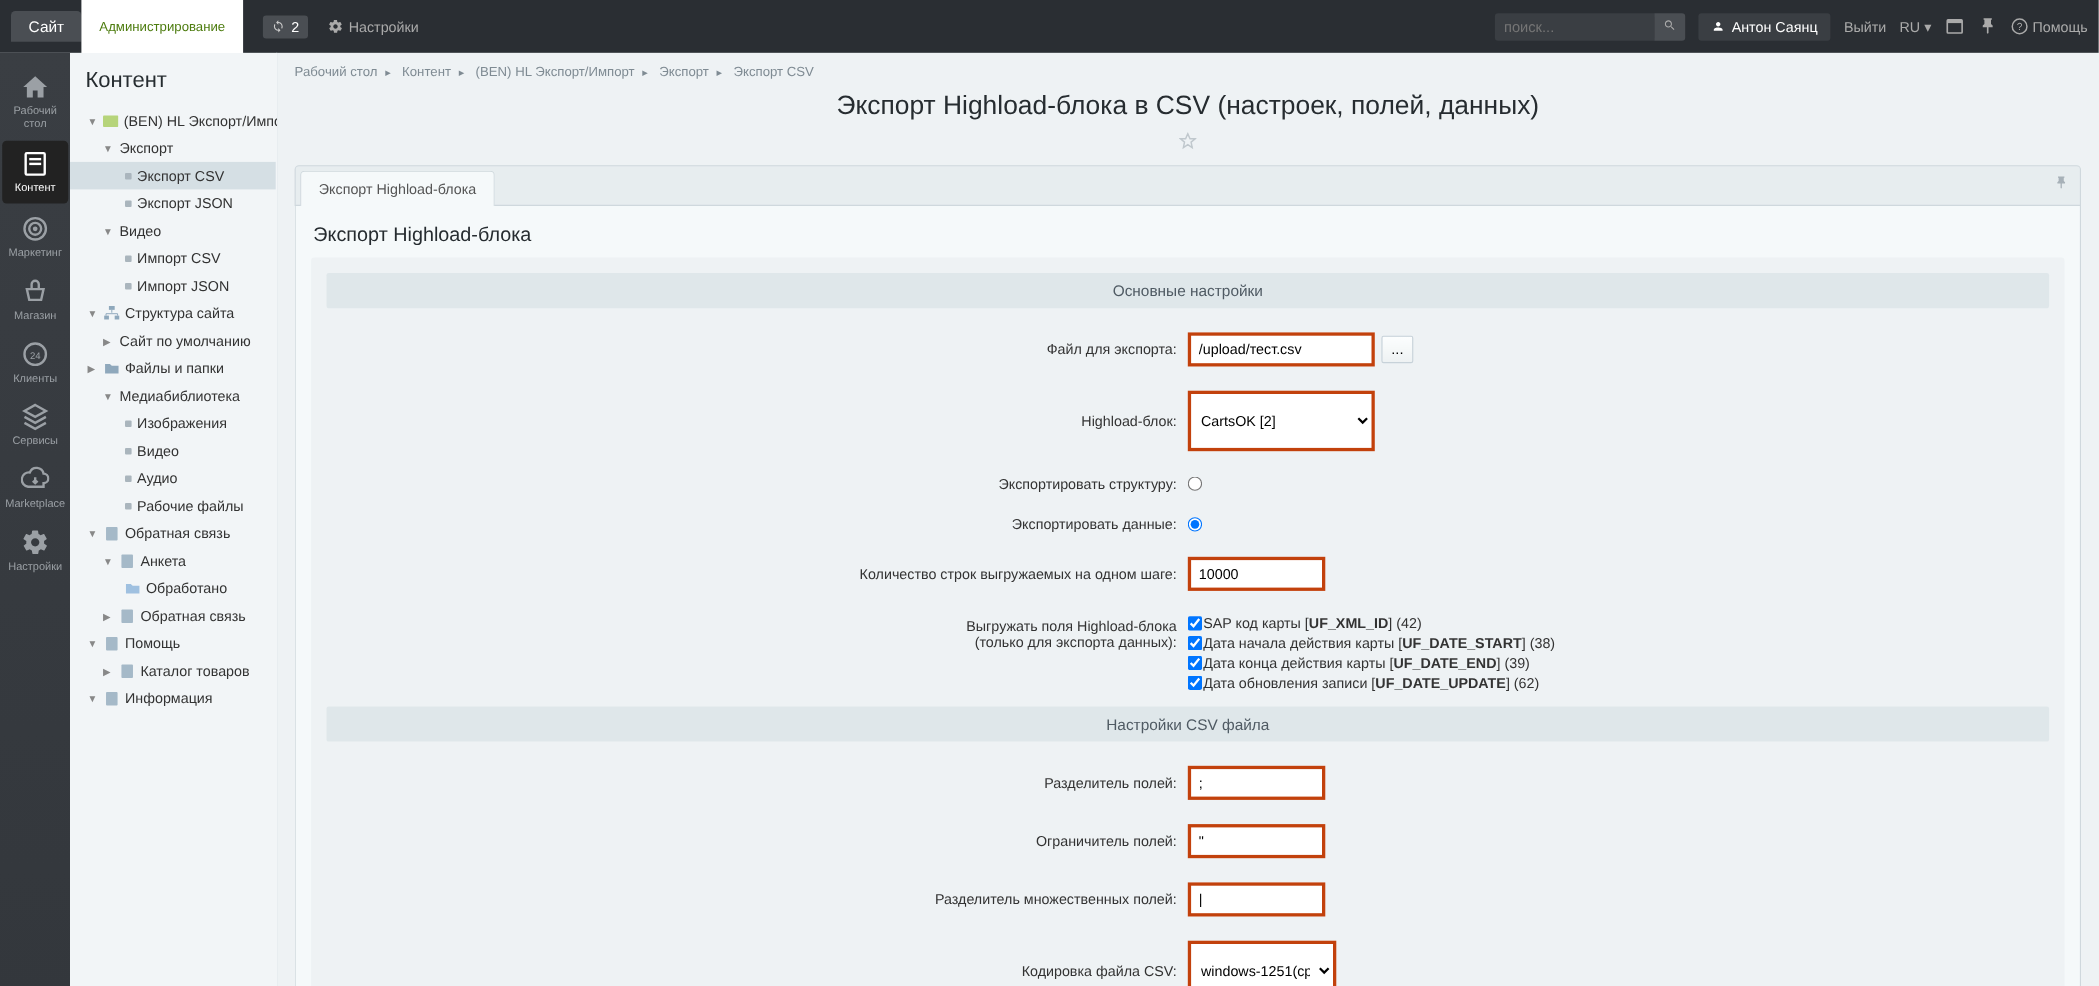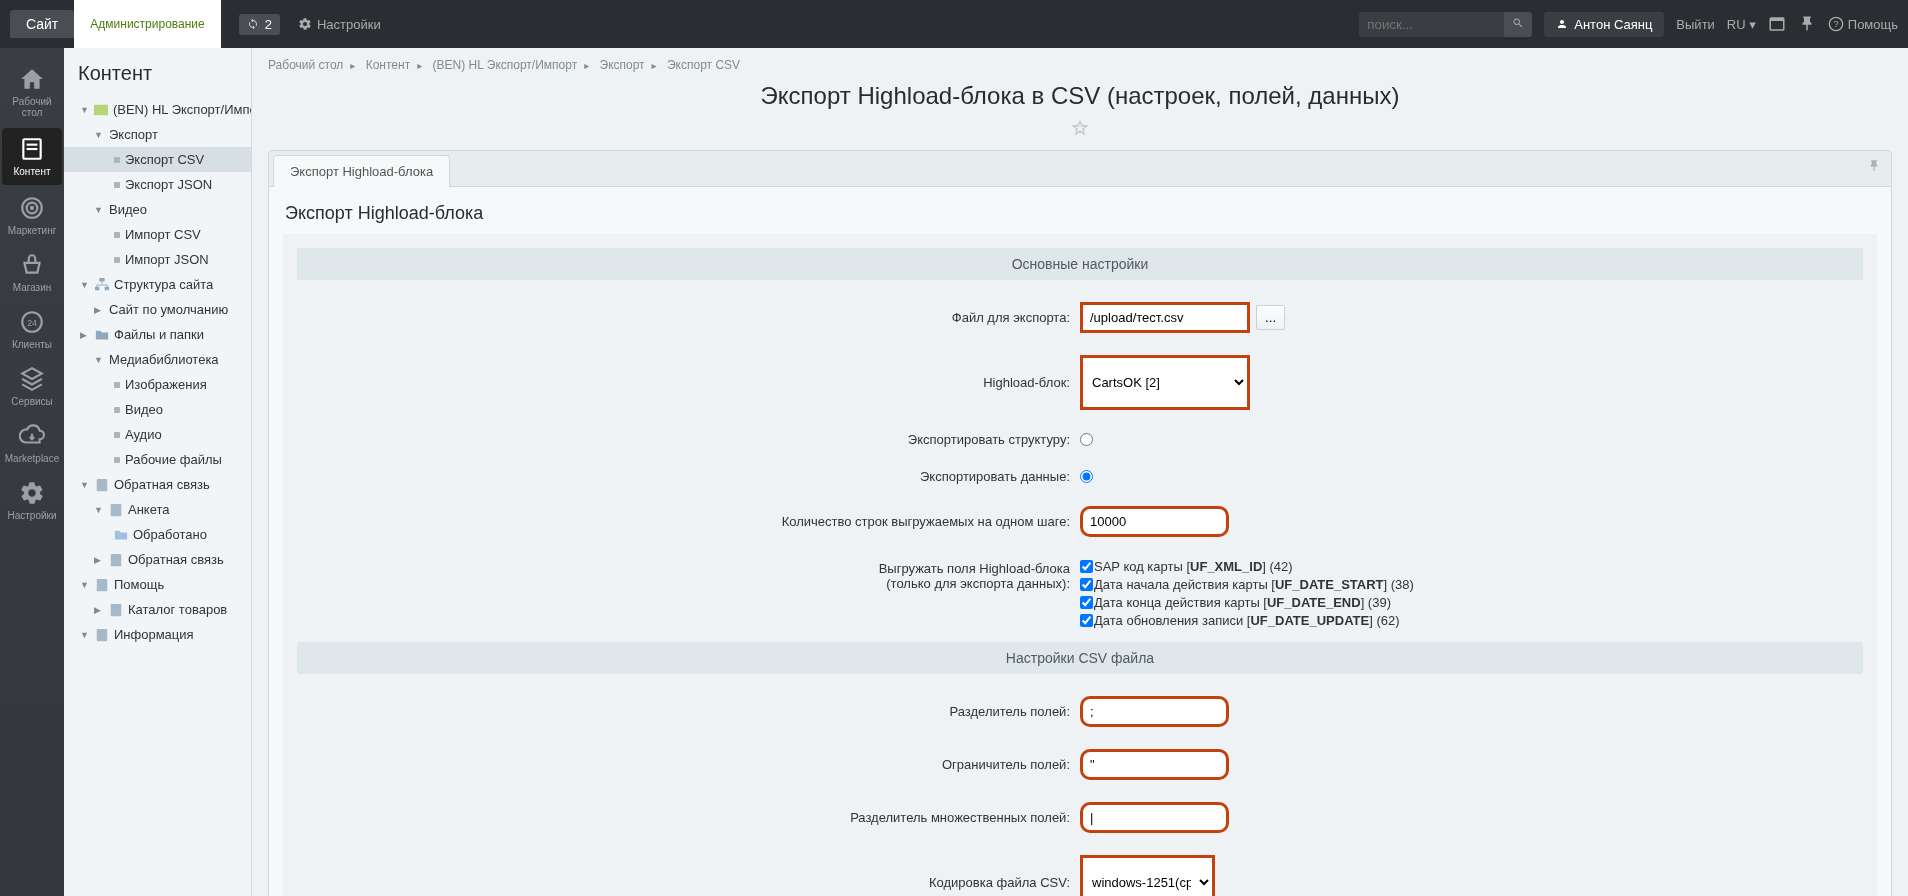--- a/index.html
+++ b/index.html
@@ -50,21 +50,21 @@
 
 .form-box { background: #f5f9fa; border: 1px solid #cfd8dd; border-top: none; border-radius: 0 0 4px 4px; padding: 14px; }
 .form-inner-title { font-size: 18px; color: #262c30; padding: 2px 2px 10px; }
 .form-section { background: #eef2f4; padding: 14px; border-radius: 3px; }
 .section-head { background: #dfe7ea; text-align: center; padding: 8px; color: #4f5a63; font-size: 14px; margin-bottom: 14px; border-radius: 2px; }
 .form-row { display: flex; align-items: center; margin-bottom: 10px; margin-top: 22px; }
 .form-label { width: 50%; text-align: right; padding-right: 10px; color: #333; font-size: 13px; }
 .form-control { width: 50%; display: flex; align-items: center; gap: 6px; }
 .txt { border: 3px solid #c2410c; padding: 5px 7px; font-size: 13px; background: #fff; }
 .txt.w170 { width: 170px; }
-.txt.w125 { width: 149px; border-radius: 10px; }
+.txt.w125 { width: 125px; }
 .browse-btn { border: 1px solid #c7d2d9; background: linear-gradient(#fcfefe,#eef2f3); padding: 4px 8px; cursor: pointer; border-radius: 2px; }
 select.txt { padding: 16px 5px; }
 .fields-col { display: flex; flex-direction: column; gap: 3px; font-size: 13px; }
 .fields-col label { display: flex; align-items: center; gap: 1px; }
 .form-label.multi { align-self: flex-start; padding-top: 2px; }
 
 .submit-row { padding: 12px 0; display: flex; align-items: center; position: relative; }
 .export-btn { background: linear-gradient(#84bf3a,#6aa52b); color: #fff; border: 1px solid #5a9024; padding: 7px 18px; border-radius: 3px; cursor: pointer; font-size: 13px; text-shadow: 0 -1px 0 rgba(0,0,0,.2); }
 </style>
 </head>

